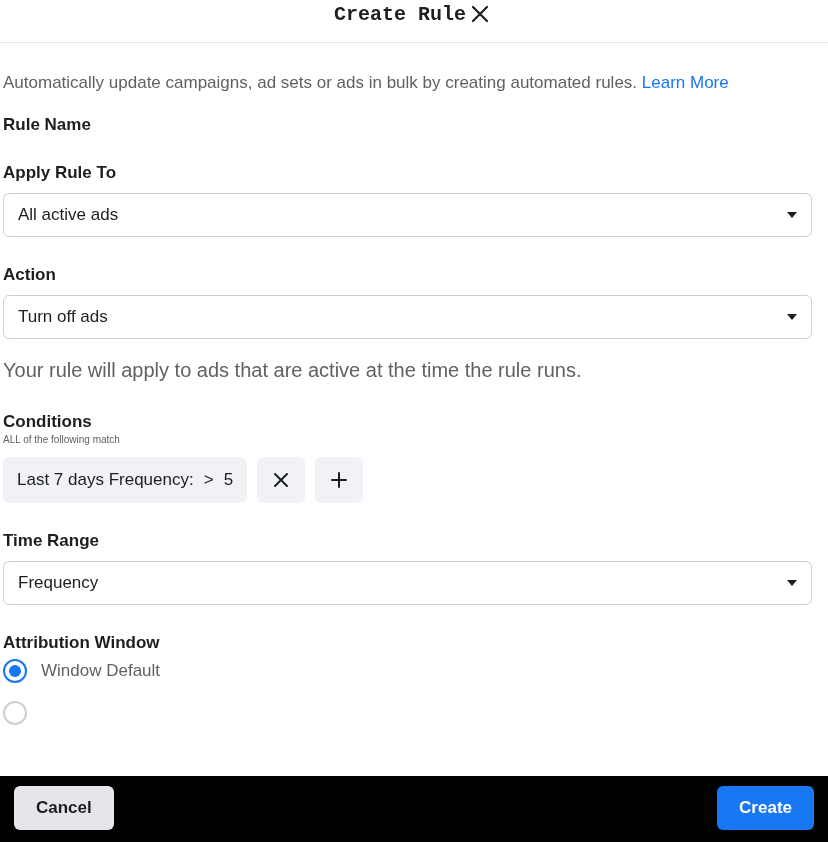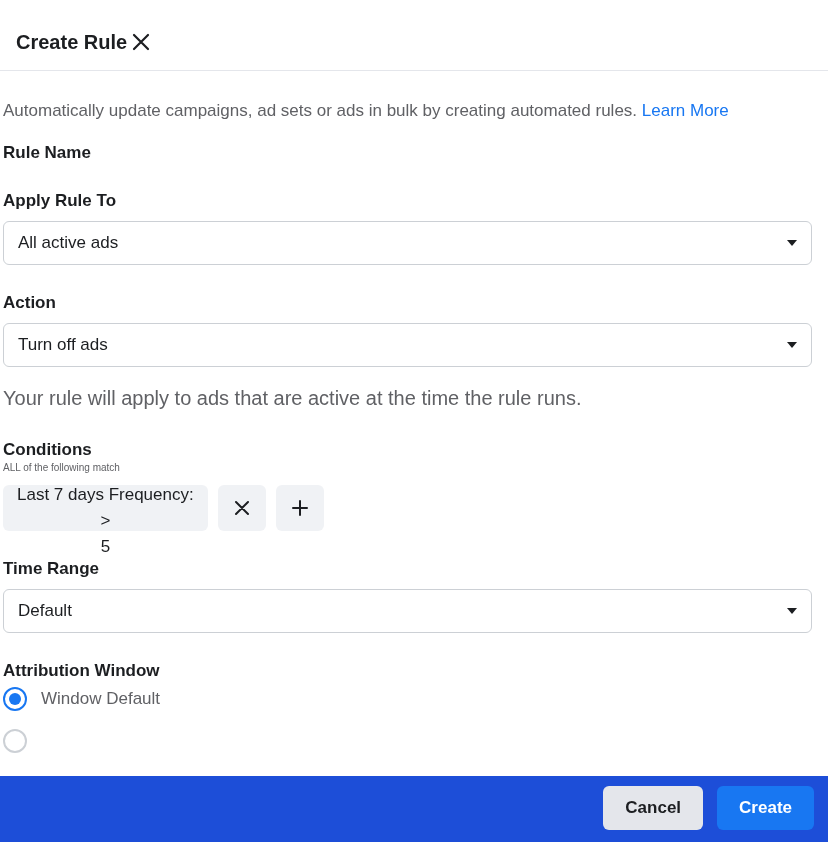--- a/index.html
+++ b/index.html
@@ -12,23 +12,24 @@
   .modal {
     width: 828px;
     height: 842px;
     position: relative;
     display: flex;
     flex-direction: column;
   }
   .modal-header {
     display: flex;
     align-items: center;
-    justify-content: flex-start;
-    padding: 28px 16px 14px 16px;
+    justify-content: center;
+    padding: 0 16px 14px 16px;
     border-bottom: 1px solid #e4e6eb;
+    font-family: Liberation Mono, monospace;
   }
   .modal-title {
     font-size: 20px;
     font-weight: 700;
   }
   .close-btn {
     background: none; border: none; cursor: pointer;
     color: #1c1e21;
     padding: 4px;
     line-height: 0;
@@ -104,21 +105,20 @@
   .chip {
     background: #f0f2f5;
     border-radius: 6px;
     padding: 0 14px;
     height: 46px;
     display: inline-flex;
     align-items: center;
     font-size: 17px;
     color: #1c1e21;
     cursor: pointer;
-    flex-direction: column;
   }
   .cond-main {
     gap: 6px;
   }
   .cond-label { color: #1c1e21; }
   .cond-op { margin: 0 4px; color: #1c1e21; }
   .cond-val { color: #1c1e21; }
   .chip-icon {
     width: 48px;
     height: 46px;
@@ -148,24 +148,24 @@
   .radio-outer.checked {
     border-color: #1877f2;
   }
   .radio-inner {
     width: 12px; height: 12px;
     border-radius: 50%;
     background: #1877f2;
   }
   .modal-footer {
     display: flex;
-    justify-content: flex-end;
+    justify-content: space-between;
     gap: 14px;
     padding: 10px 14px 12px 14px;
-    background: #1d4ed8;
+    background: #000000;
   }
   .btn {
     height: 44px;
     border: none;
     border-radius: 6px;
     padding: 0 22px;
     font-size: 17px;
     font-weight: 600;
     cursor: pointer;
   }
@@ -238,21 +238,21 @@
           <svg width="16" height="16" viewBox="0 0 16 16">
               <path d="M8 1 L8 15 M1 8 L15 8" stroke="#1c1e21" stroke-width="2" stroke-linecap="round"></path>
             </svg>
         </div>
       </div>
     </div>
 
     <div class="section">
       <div class="field-label">Time Range</div>
       <div class="select-box">
-        <span>Default</span>
+        <span>Frequency</span>
         <span class="caret-down"></span>
       </div>
     </div>
 
     <div class="section" style="margin-bottom:10px;">
       <div class="field-label" style="margin-bottom:0;">Attribution Window</div>
       <div class="radio-group">
         <div class="radio-option">
           <span class="radio-outer checked">
               <span class="radio-inner"></span>

